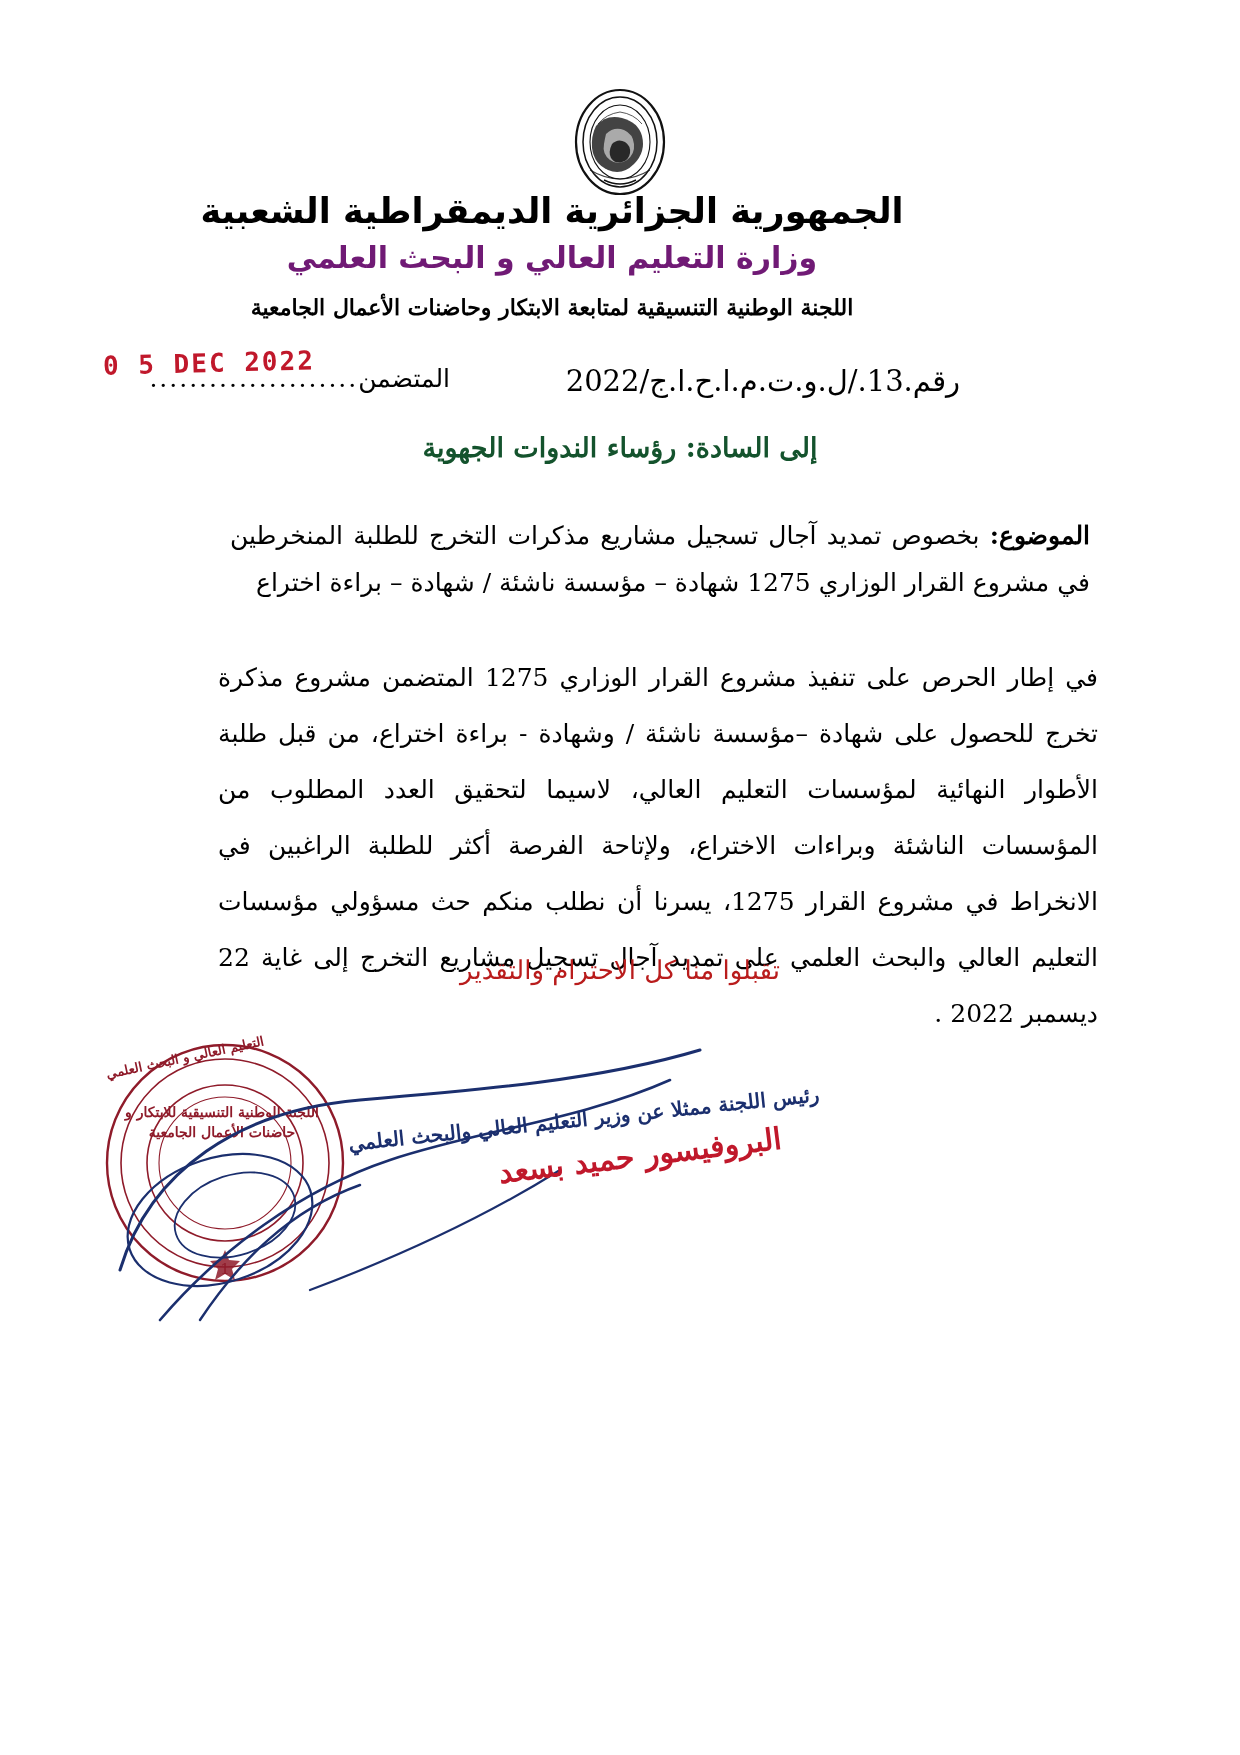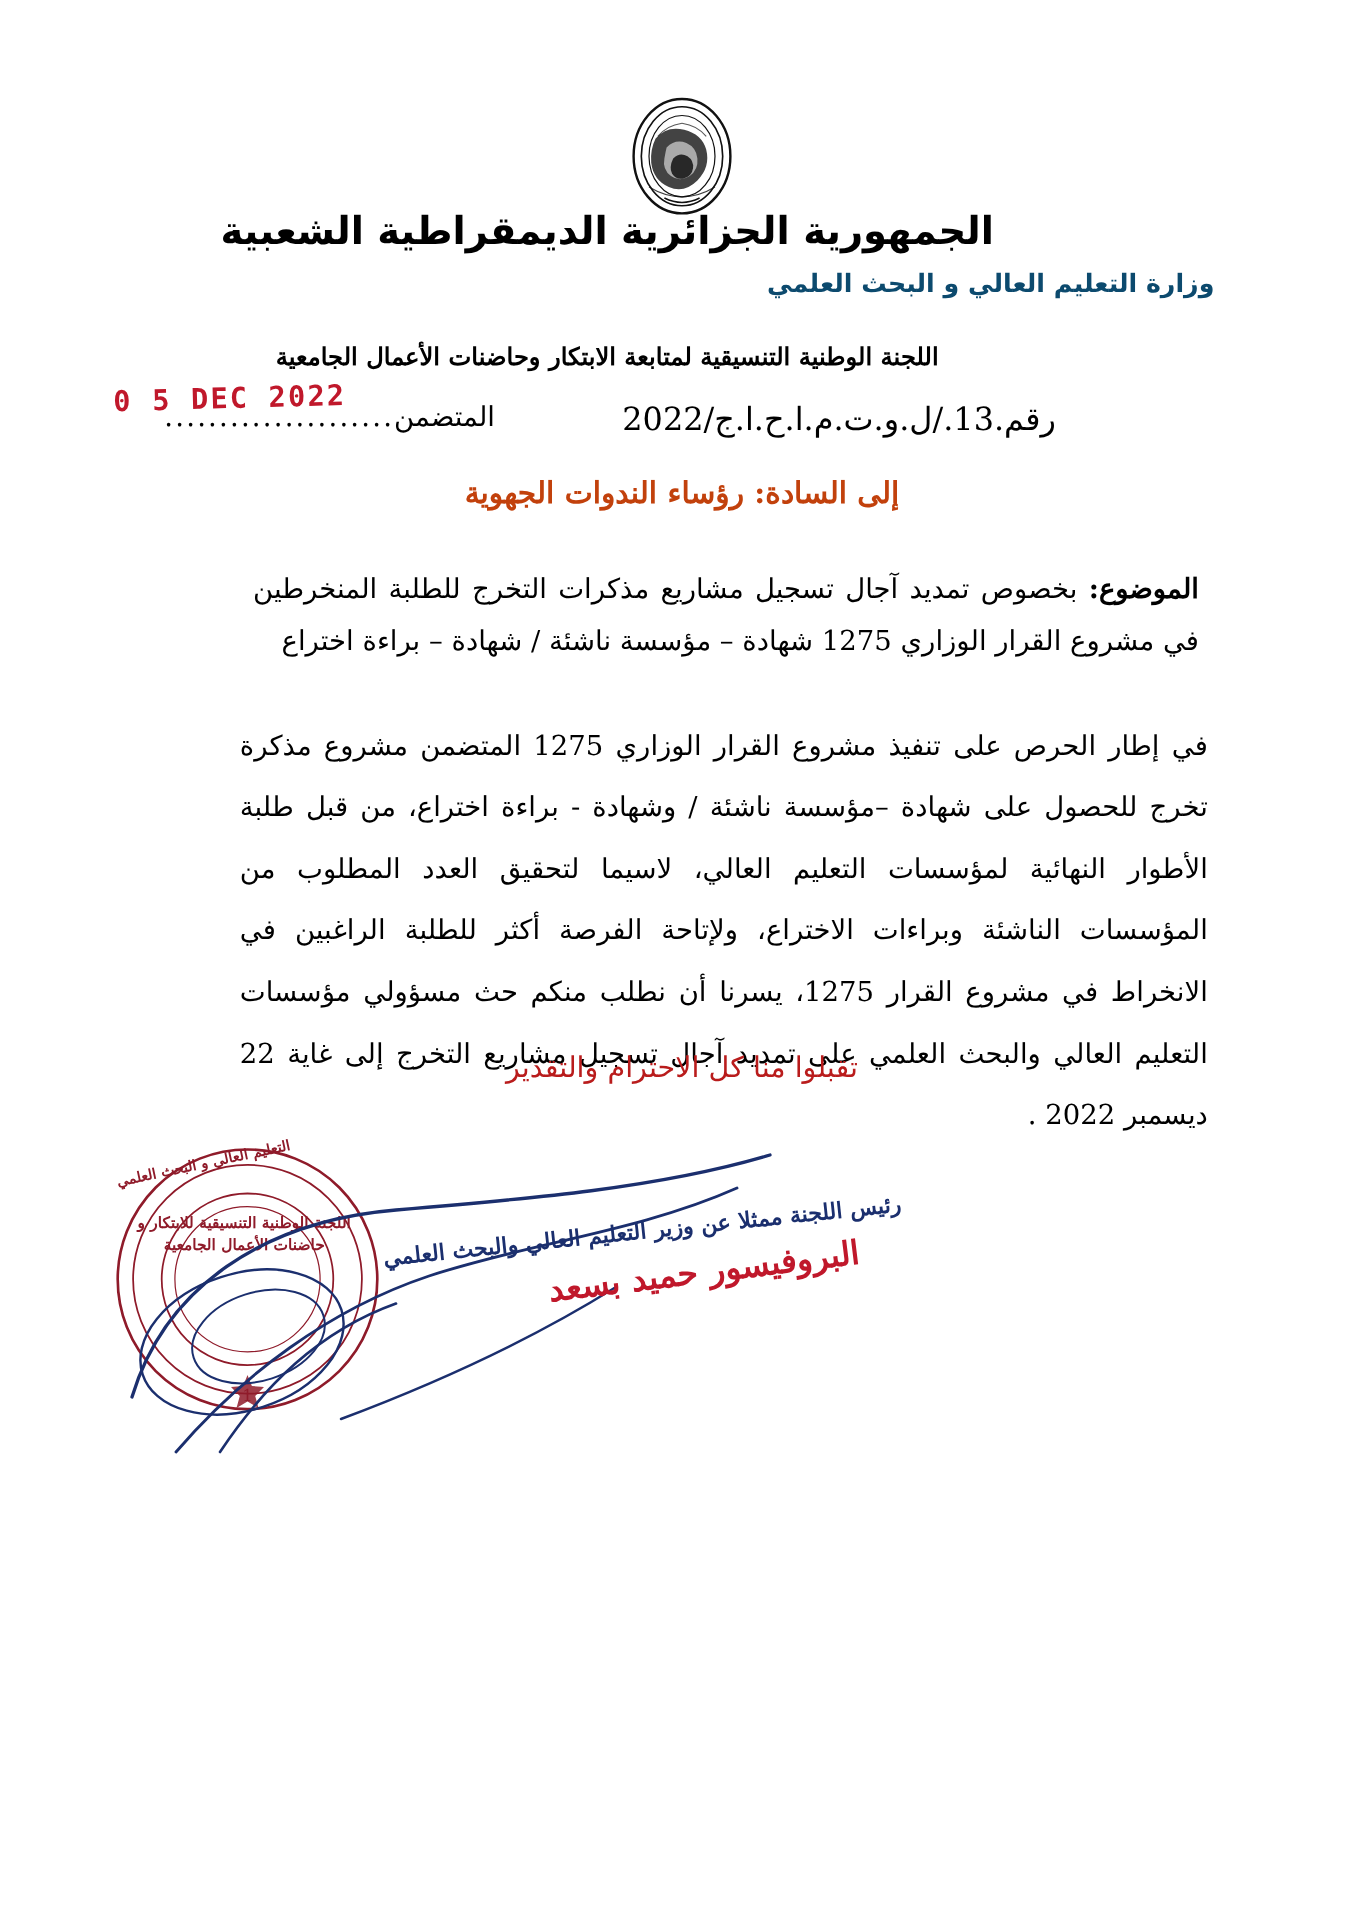--- a/index.html
+++ b/index.html
@@ -45,29 +45,28 @@
     font-family: "DejaVu Sans", sans-serif;
     font-size: 35px;
     font-weight: bold;
     color: #000000;
     letter-spacing: 0px;
     line-height: 46px;
     white-space: nowrap;
   }
   .ministry-line {
     font-family: "DejaVu Sans", sans-serif;
-    font-size: 23px;
-    font-weight: bold;
-    color: #0c4a6e;
+    font-size: 30px;
+    font-weight: bold;
+    color: #701a75;
     line-height: 48px;
     white-space: nowrap;
-    text-align: right;
   }
   .committee-line {
-    margin-top: 28px;
+    margin-top: 10px;
     font-family: "DejaVu Serif", serif;
     font-size: 22px;
     font-weight: bold;
     color: #000000;
     line-height: 30px;
     white-space: nowrap;
   }
 
   
   .ref-row {
@@ -119,21 +118,21 @@
   
   .recipient {
     position: absolute;
     top: 432px;
     left: 0;
     width: 1240px;
     text-align: center;
     font-family: "DejaVu Serif", serif;
     font-size: 27px;
     font-weight: bold;
-    color: #c2410c;
+    color: #14532d;
     direction: rtl;
   }
 
   
   .subject {
     position: absolute;
     top: 512px;
     right: 150px;
     width: 860px;
     direction: rtl;

